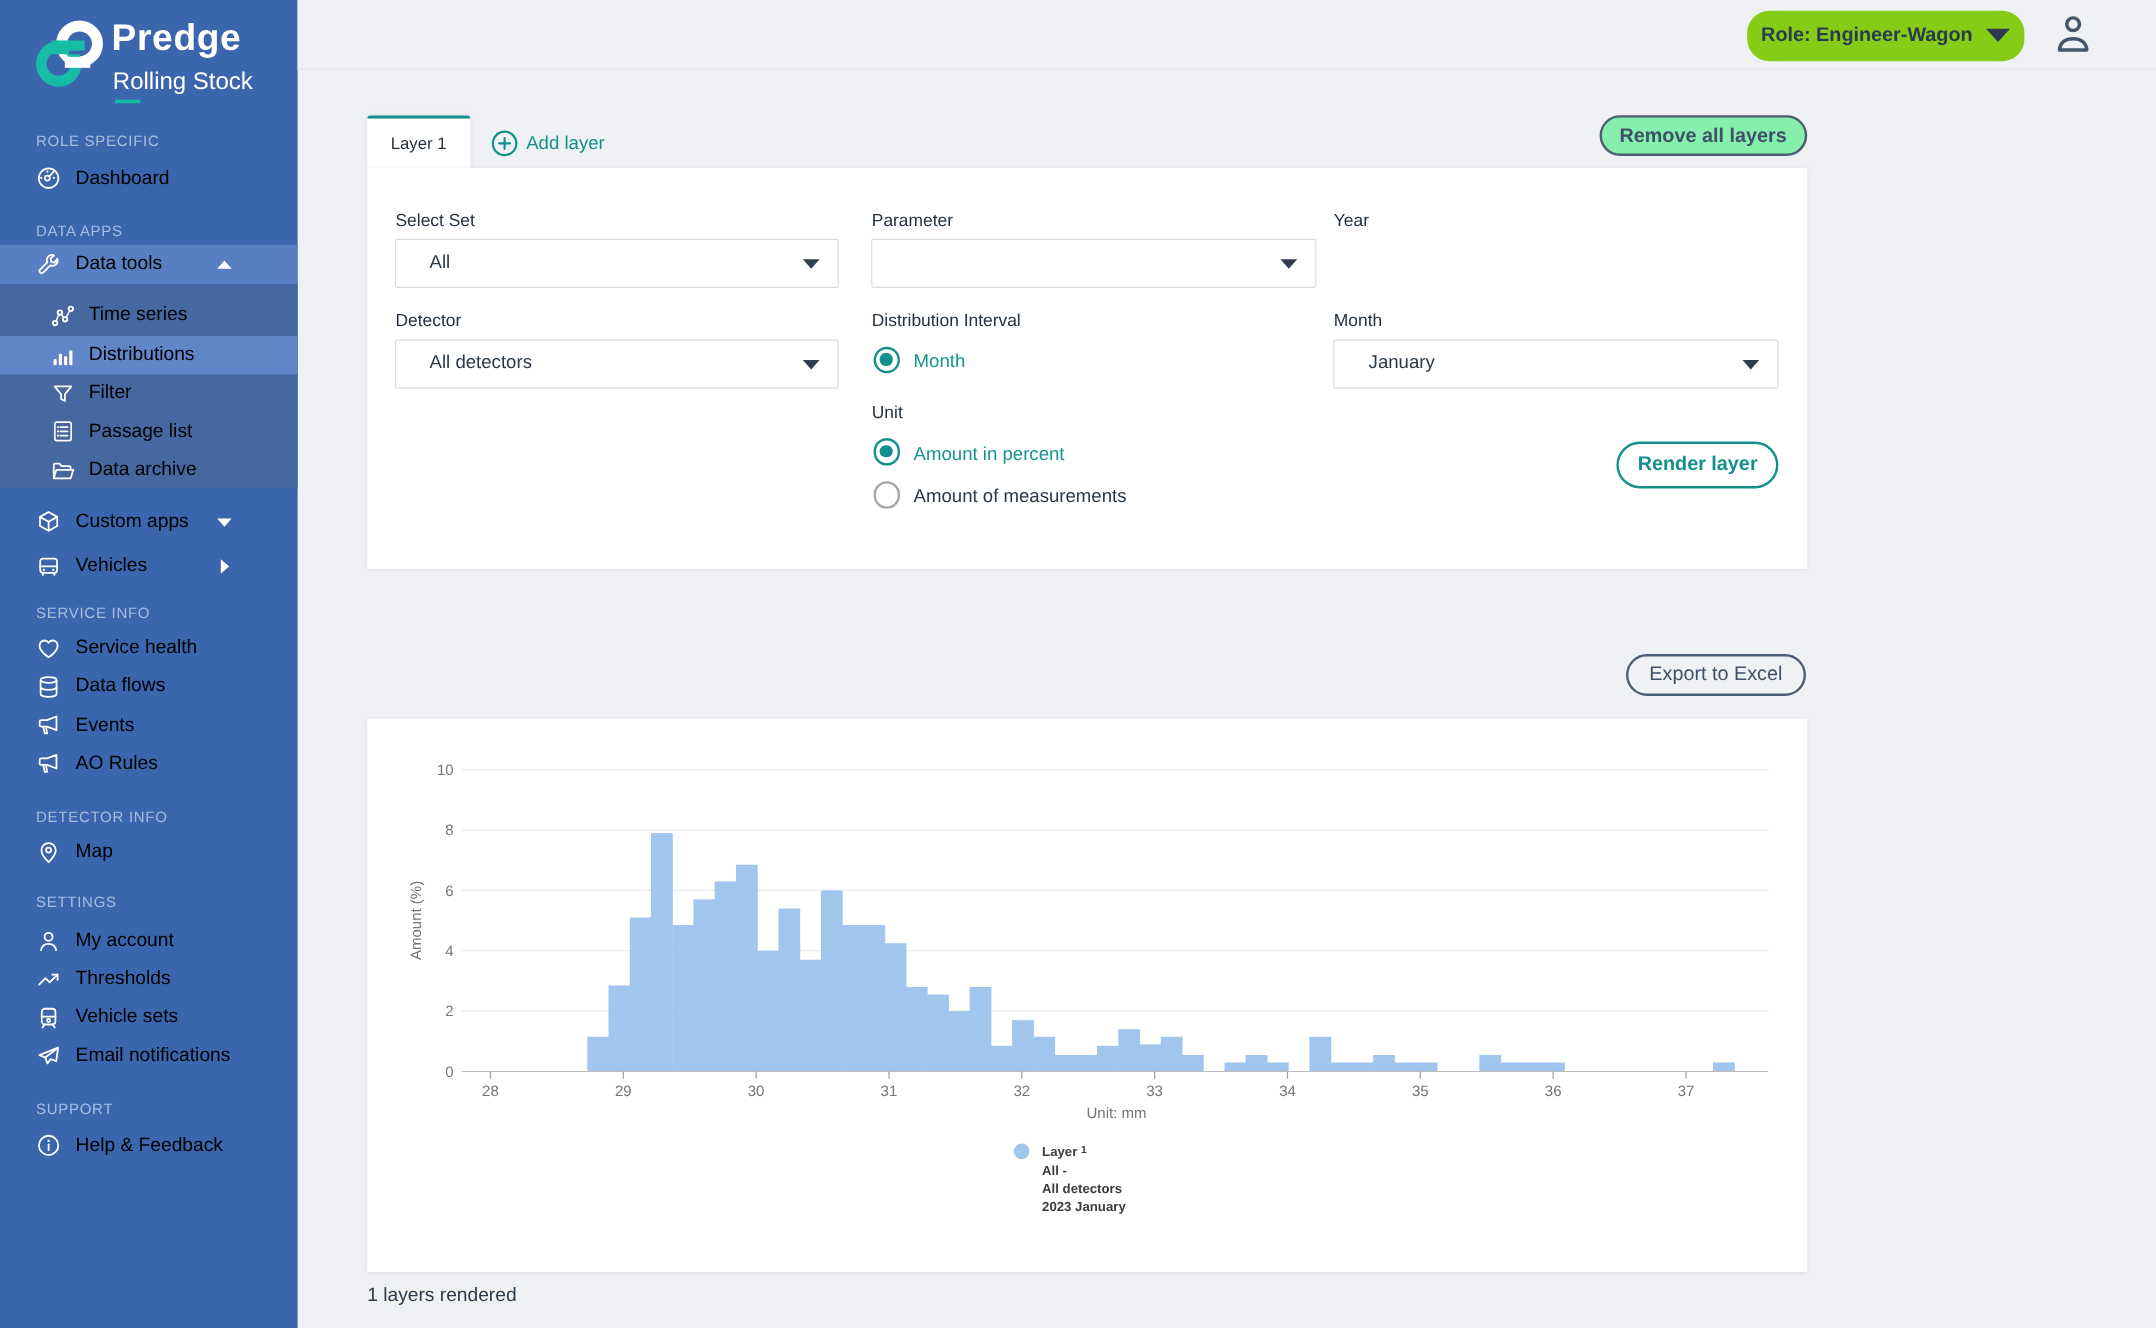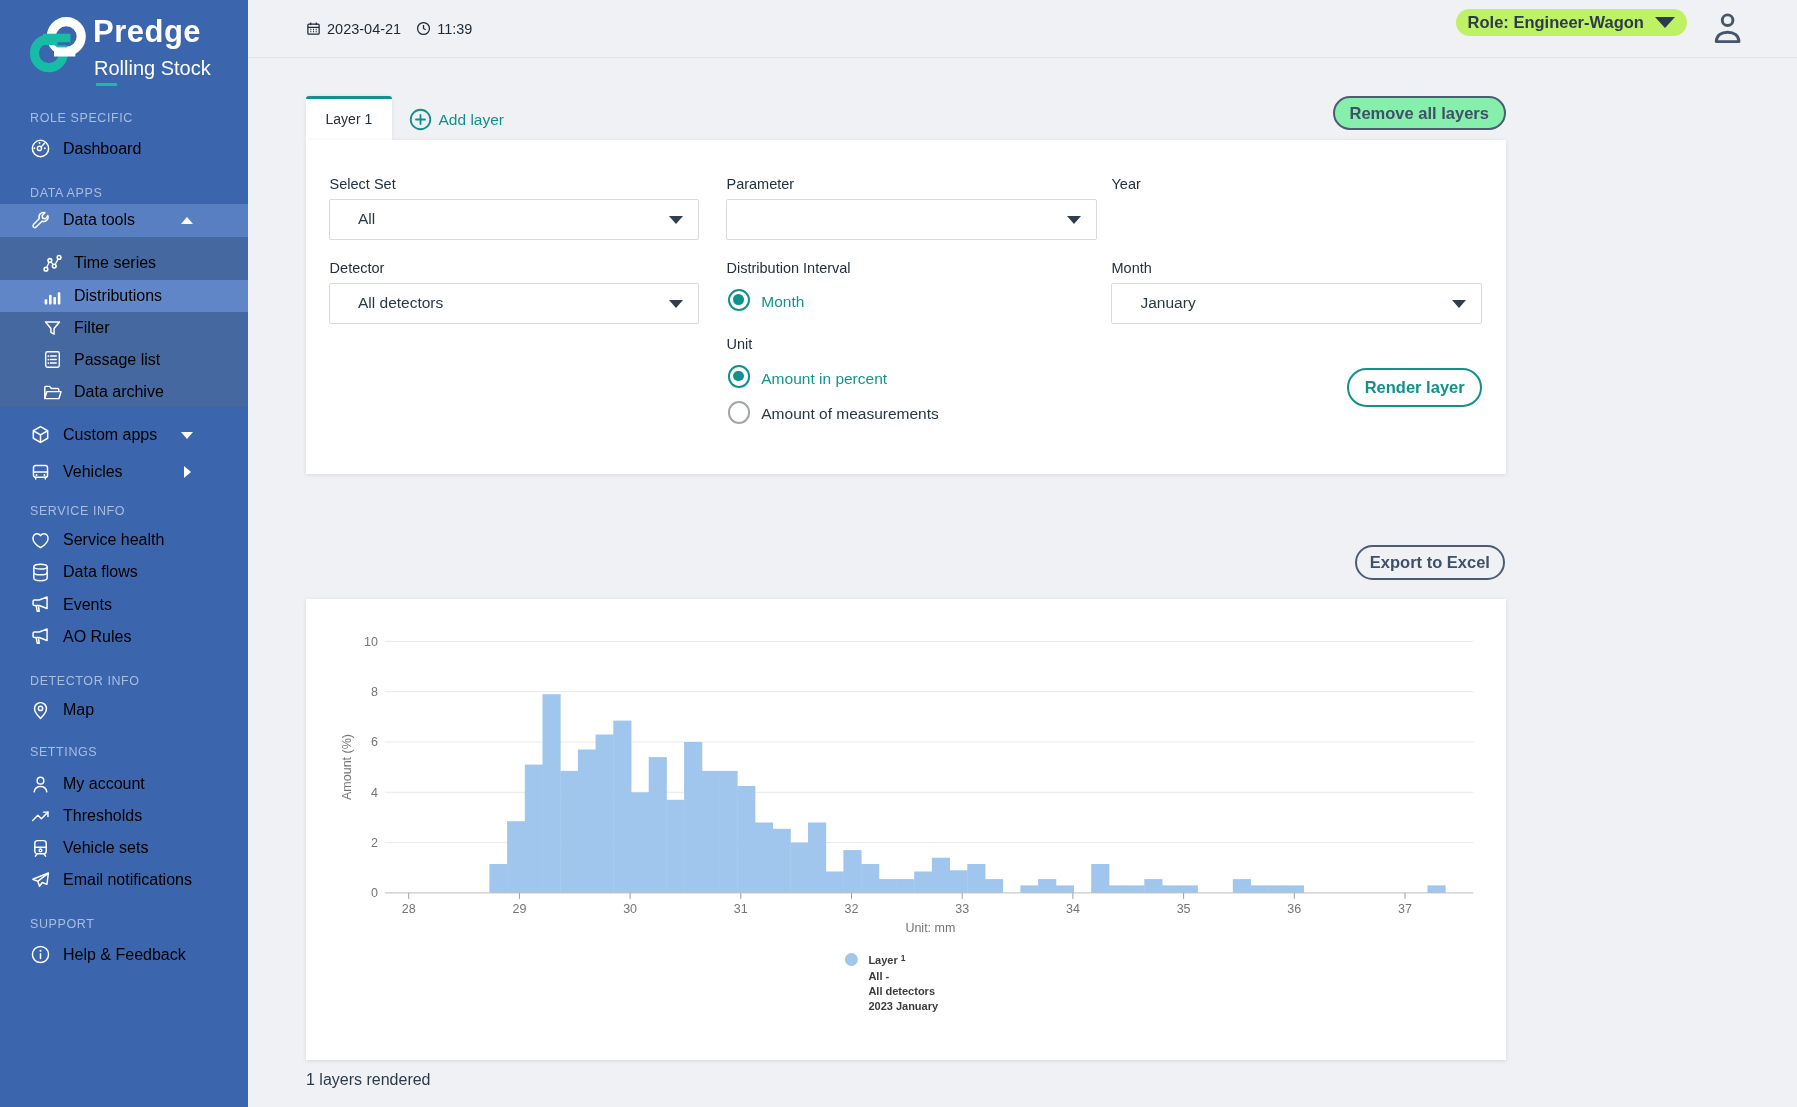--- a/index.html
+++ b/index.html
@@ -12,39 +12,39 @@
 .nav { position:absolute; left:0; width:204px; height:32px; display:flex; align-items:center; font-size:16px; color:#000000; }
 .nav .ic { position:absolute; left:30px; width:21px; height:21px; display:flex; }
 .nav .ic svg { width:21px; height:21px; }
 .nav .txt { position:absolute; left:63px; }
 .nav2 .ic { left:42px; }
 .nav2 .txt { left:74px; }
 .car { position:absolute; left:181px; width:14px; height:14px; top:9px; }
 
 #topbar { position:absolute; left:248px; top:0; width:1549px; height:58px; background:#f0f1f4; border-bottom:1px solid #e1e3e7; }
 #dt { position:absolute; left:58px; top:0; height:57px; display:flex; align-items:center; font-size:14.5px; color:#1d2936; gap:6px; }
-#rolepill { position:absolute; left:1207.9px; top:8.8px; width:230.7px; height:27px; background:#bef264; border-radius:18.5px; display:flex; align-items:center; justify-content:center; gap:11px; font-size:16.5px; font-weight:bold; color:#2c3a4d; }
+#rolepill { position:absolute; left:1207.9px; top:8.8px; width:230.7px; height:42px; background:#84cc16; border-radius:18.5px; display:flex; align-items:center; justify-content:center; gap:11px; font-size:16.5px; font-weight:bold; color:#2c3a4d; }
 #personico { position:absolute; left:1466px; top:13px; width:27px; height:31px; }
 
 #tab1 { position:absolute; left:305.6px; top:95.8px; width:86.6px; height:44px; background:#fff; border-top:3.6px solid #12918c; border-radius:3px 3px 0 0; display:flex; align-items:center; justify-content:center; font-size:14px; color:#27313c; box-shadow:0 0 4px rgba(0,0,0,0.08); }
 #addlayer { position:absolute; left:408.5px; top:108px; height:23px; display:flex; align-items:center; gap:7px; color:#12918c; font-size:15.5px; font-weight:500; }
 #removeall { position:absolute; left:1332.7px; top:96.4px; width:173.1px; height:34px; border:2px solid #4c5d73; border-radius:17px; background:#86efac; display:flex; align-items:center; justify-content:center; font-size:16.5px; font-weight:bold; color:#3f5068; }
 
 #formcard { position:absolute; left:305.6px; top:139.6px; width:1200.2px; height:334.8px; background:#fff; box-shadow:0 1px 4px rgba(0,0,0,0.10); }
 .flabel { position:absolute; font-size:14.5px; color:#243140; }
 .fsel { position:absolute; width:370.5px; height:41.6px; border:1px solid #d9dbde; border-radius:2px; background:#fff; display:flex; align-items:center; font-size:15.5px; color:#2a3947; padding-left:28px; }
 .fsel .caret { position:absolute; right:15px; top:16.5px; width:0; height:0; border-left:7px solid transparent; border-right:7px solid transparent; border-top:8px solid #2f3e4e; }
 .radio { position:absolute; width:22.6px; height:22.6px; border-radius:50%; }
 .radio.on { border:2.6px solid #12918c; }
 .radio.on::after { content:""; position:absolute; left:3.4px; top:3.4px; width:10.6px; height:10.6px; border-radius:50%; background:#12918c; }
 .radio.off { border:2.6px solid #a2a7ac; }
 .rlabel { position:absolute; font-size:15.5px; }
 #renderbtn { position:absolute; left:1041.4px; top:228.3px; width:135.4px; height:38.7px; border:2px solid #12918c; border-radius:19.5px; background:#fff; display:flex; align-items:center; justify-content:center; font-size:16.5px; font-weight:bold; color:#12918c; }
 
-#exportbtn { position:absolute; left:1354.7px; top:545.2px; width:150.4px; height:34.7px; border:2px solid #4c5d73; border-radius:17.5px; background:#eff1f4; display:flex; align-items:center; justify-content:center; font-size:16.5px; font-weight:bold; color:#3f5068; }
+#exportbtn { position:absolute; left:1354.7px; top:545.2px; width:150.4px; height:34.7px; border:2px solid #4c5d73; border-radius:17.5px; background:#eff1f4; display:flex; align-items:center; justify-content:center; font-size:16.5px; font-weight:normal; color:#3f5068; }
 #chartcard { position:absolute; left:305.6px; top:598.5px; width:1200.2px; height:461.9px; background:#fff; box-shadow:0 1px 4px rgba(0,0,0,0.10); }
 #layersrendered { position:absolute; left:306px; top:1071px; font-size:16px; color:#2d3a4a; }
 </style>
 </head>
 <body>
 <div id="app">
 <div id="side">
 <svg style="position:absolute;left:28px;top:10px" width="60" height="70" viewBox="0 0 60 70">
   <circle cx="38.3" cy="26.5" r="14.9" fill="none" stroke="#fff" stroke-width="9.2"></circle>
   <circle cx="20.9" cy="43.2" r="14.5" fill="none" stroke="#17bca6" stroke-width="9.0"></circle>
@@ -257,33 +257,20 @@
           <svg viewBox="0 0 24 24" fill="none" stroke="#fff" stroke-width="1.7" stroke-linecap="round">
             <circle cx="12" cy="12" r="9.2"></circle>
             <path d="M12 11v5.5"></path>
             <path d="M12 7.6h0" stroke-width="2.3"></path>
           </svg>
         </span>
         <span class="txt">Help &amp; Feedback</span>
       </div>
 </div>
 <div id="topbar">
-<div id="dt">
-<svg width="15" height="15" viewBox="0 0 24 24" fill="none" stroke="#1d2936" stroke-width="2">
-          <rect x="3" y="5" width="18" height="16" rx="1.5"></rect>
-          <path d="M3 10h18M7.5 2.5v4M16.5 2.5v4"></path>
-          <path d="M7 13.5h1.5M11.2 13.5h1.5M15.5 13.5h1.5M7 17h1.5M11.2 17h1.5M15.5 17h1.5" stroke-width="2.2"></path>
-        </svg>
-<span>2023-04-21</span>
-<svg style="margin-left:9px" width="15" height="15" viewBox="0 0 24 24" fill="none" stroke="#1d2936" stroke-width="2">
-          <circle cx="12" cy="12" r="9.5"></circle>
-          <path d="M12 6.5V12l3.5 2"></path>
-        </svg>
-<span>11:39</span>
-</div>
 <div id="rolepill">
         <span>Role: Engineer-Wagon</span>
         <span style="width:0;height:0;border-left:10px solid transparent;border-right:10px solid transparent;border-top:11px solid #2c3a4d;"></span>
       </div>
 <svg id="personico" viewBox="0 0 27 31" fill="none" stroke="#46566a" stroke-width="2.9" stroke-linejoin="round">
         <circle cx="13.6" cy="7.2" r="5.3"></circle>
         <path d="M2.2 28.6c.4-6.6 5.3-9.4 11.4-9.4s11 2.8 11.4 9.4z"></path>
       </svg>
 </div>
 <div id="main">

